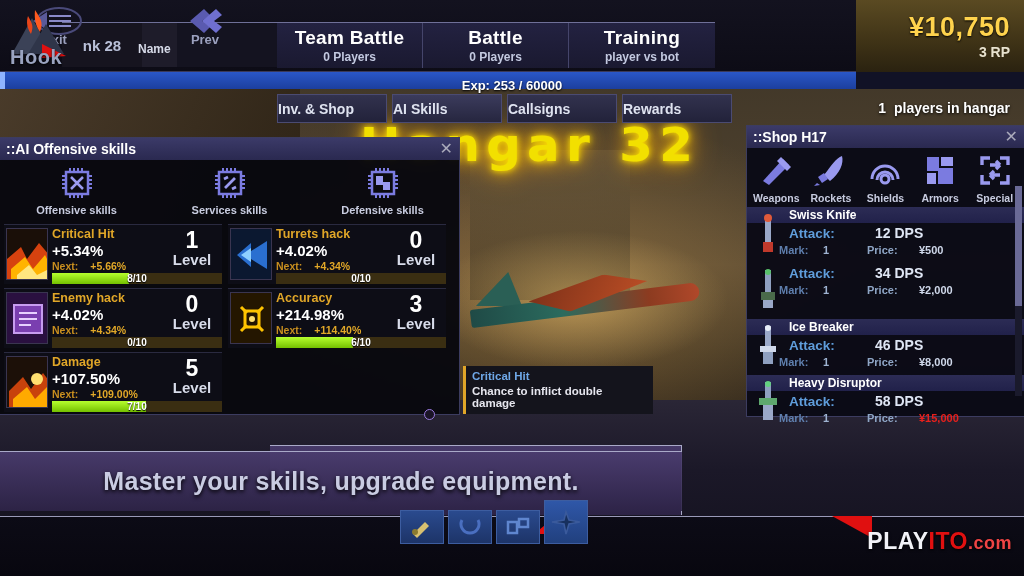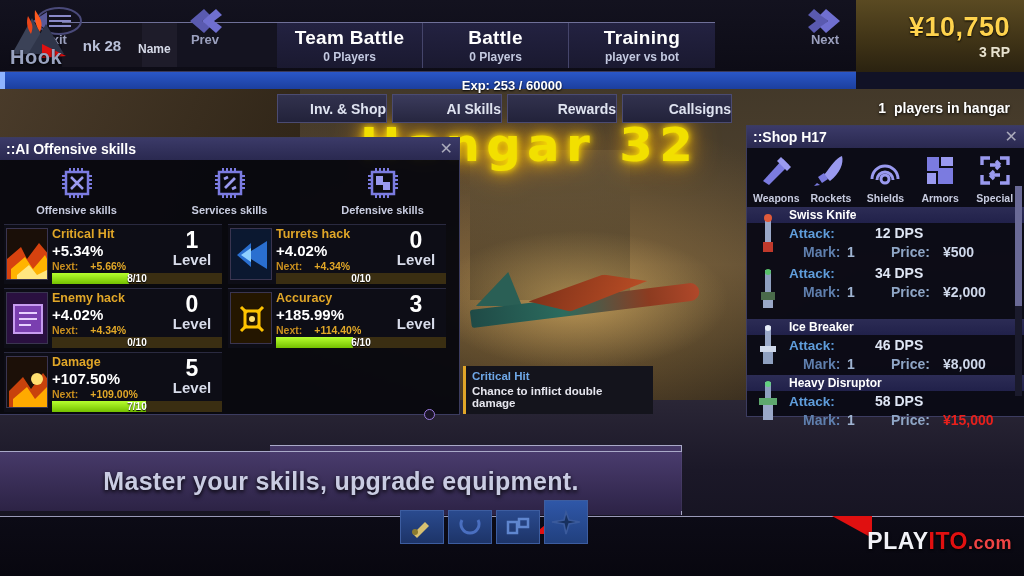--- a/index.html
+++ b/index.html
@@ -139,21 +139,21 @@
     text-shadow:0 1px 2px #000;
   }
 
   
   .subtabs { position:absolute; left:277px; top:94px; display:flex; gap:5px; z-index:5; }
   .subtab {
     width:110px; height:29px;
     background:linear-gradient(180deg,#32324e 0%,#22223a 100%);
     border:1px solid #4b4b72;
     color:#dfe3f0; font-size:14px; font-weight:bold;
-    display:flex; align-items:center; justify-content:flex-end;
+    display:flex; align-items:center; justify-content:flex-start;
     cursor:pointer;
   }
   .subtab.active { background:linear-gradient(180deg,#3b3b5c 0%,#26263f 100%); }
   .players-hangar {
     position:absolute; right:14px; top:100px; z-index:5;
     color:#fff; font-size:14px; font-weight:bold; text-shadow:0 1px 3px #000;
   }
   .players-hangar b { color:#fff; margin-right:8px; }
 
   
@@ -246,22 +246,22 @@
   .si-ico {
     position:absolute; left:4px; top:4px; width:34px; height:46px;
     display:flex; align-items:center; justify-content:center;
   }
   .si-attack {
     display:flex; padding-left:42px; padding-top:2px; align-items:baseline;
   }
   .si-attack .k { color:#5f9ddb; font-size:13.5px; font-weight:bold; width:86px; }
   .si-attack .v { color:#dfe6f4; font-size:14px; font-weight:bold; }
   .si-foot {
-    display:flex; padding-left:56px; padding-top:3px; align-items:baseline;
-    font-size:14px; font-weight:bold;
+    display:flex; padding-left:32px; padding-top:3px; align-items:baseline;
+    font-size:11px; font-weight:bold;
   }
   .si-foot .mk { color:#5f7fae; width:44px; }
   .si-foot .mv { color:#9fb4d2; width:44px; }
   .si-foot .pk { color:#8fa6c6; width:52px; }
   .si-foot .pv { color:#cfd8ea; }
   .si-foot .pv.red { color:#e8201c; }
   .shop-scroll {
     position:absolute; right:2px; top:60px; width:7px; height:210px;
     background:#1a1a2c;
   }
@@ -398,24 +398,24 @@
   </div>
 
   <div class="subtabs">
     <div class="subtab">
       <span>Inv. &amp; Shop</span>
     </div>
     <div class="subtab active">
       <span>AI Skills</span>
     </div>
     <div class="subtab">
+      <span>Callsigns</span>
+    </div>
+    <div class="subtab">
       <span>Rewards</span>
-    </div>
-    <div class="subtab">
-      <span>Callsigns</span>
     </div>
   </div>
 
   <div class="players-hangar">
     <b>1</b><span>players in hangar</span>
   </div>
 
   <div class="skills-panel">
     <div class="panel-head">
       <span class="t">::AI Offensive skills</span>
@@ -616,21 +616,21 @@
                 <rect width="42" height="52" fill="#241600"></rect>
                 <g stroke="#ffc400" stroke-width="3" fill="none">
                   <path d="M10 14 L16 20 M32 14 L26 20 M10 38 L16 32 M32 38 L26 32"></path>
                   <rect x="14" y="18" width="14" height="16"></rect>
                 </g>
                 <circle cx="21" cy="26" r="3" fill="#ffe070"></circle>
               </svg>
           </div>
           <div class="skill-body">
             <div class="sk-name">Accuracy</div>
-            <div class="sk-val">+185.99%</div>
+            <div class="sk-val">+214.98%</div>
             <div class="sk-next">
               <span>Next:</span><span class="nv">+114.40%</span>
             </div>
             <div class="sk-lvl">
               <div class="n">3</div>
               <div class="l">Level</div>
             </div>
             <div class="sk-bar">
               <div class="fill" style="width:45%"></div>
               <div class="txt">6/10</div>
@@ -819,27 +819,20 @@
   </div>
 
   <div class="bbtn prev-btn">
     <svg width="46" height="28" viewBox="0 0 46 28">
       <path d="M22 2 L8 14 L22 26 L28 20 L20 14 L28 8 Z" fill="#5a5ab0"></path>
       <path d="M34 2 L20 14 L34 26 L40 20 L32 14 L40 8 Z" fill="#6f6fd0"></path>
     </svg>
     <span class="lb">Prev</span>
   </div>
 
-  <div class="bbtn next-btn">
-    <svg width="46" height="28" viewBox="0 0 46 28">
-      <path d="M12 2 L26 14 L12 26 L6 20 L14 14 L6 8 Z" fill="#5a5ab0"></path>
-      <path d="M24 2 L38 14 L24 26 L18 20 L26 14 L18 8 Z" fill="#6f6fd0"></path>
-    </svg>
-    <span class="lb">Next</span>
-  </div>
 
   <div class="tool-icons">
     <div class="tool-ico">
       <svg width="26" height="22" viewBox="0 0 26 22">
         <path d="M4 18 L16 6 L20 10 L8 22 Z" fill="#d8c070"></path>
         <circle cx="6" cy="16" r="3" fill="#8a7a30"></circle>
       </svg>
     </div>
     <div class="tool-ico">
       <svg width="26" height="22" viewBox="0 0 26 22">

